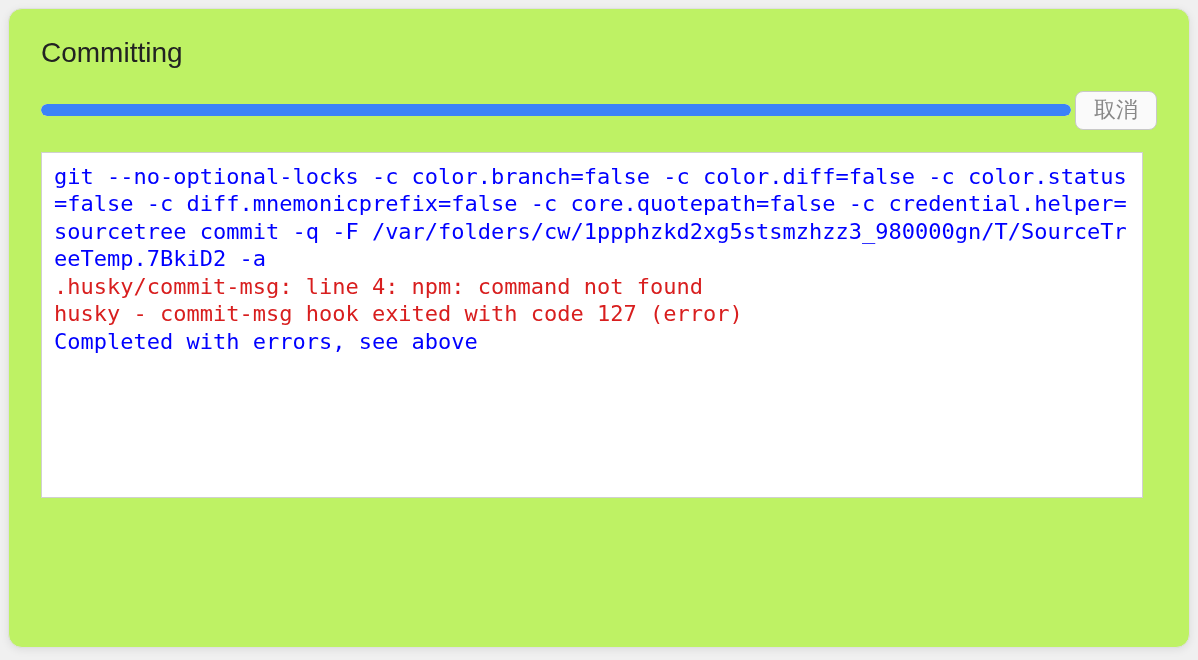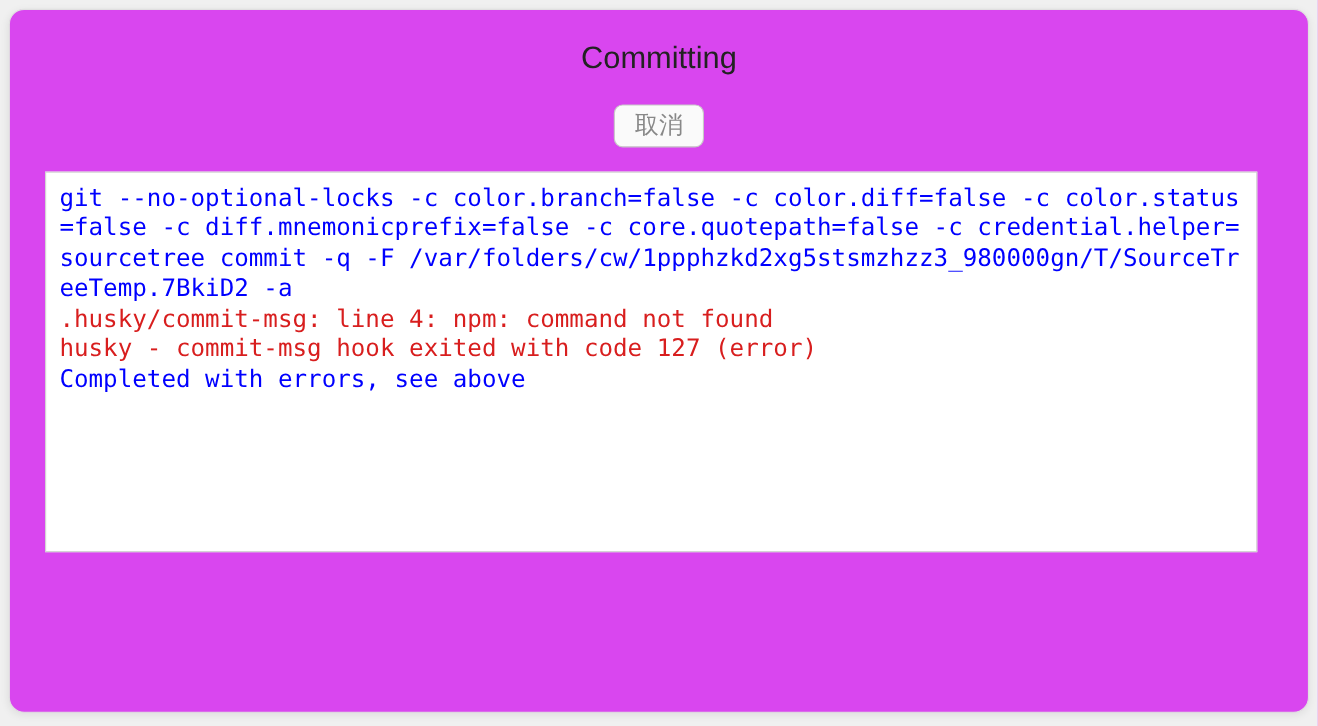--- a/index.html
+++ b/index.html
@@ -8,42 +8,40 @@
     padding: 0;
   }
   body {
     font-family: -apple-system, BlinkMacSystemFont, "Helvetica Neue", Arial, sans-serif;
     background: #f0f0f0;
     padding: 8px;
     width: 1198px;
     height: 660px;
   }
   .dialog {
-    background: #d946ef;
+    background: #bef264;
     border-radius: 14px;
     border: 1px solid #e0e0e0;
     box-shadow: 0 2px 8px rgba(0,0,0,0.08);
     padding: 28px 32px 24px 32px;
     height: 640px;
     display: flex;
     flex-direction: column;
-    align-items: center;
   }
   .title {
     font-size: 28px;
     font-weight: 400;
     color: #222;
     margin-bottom: 22px;
   }
   .progress-row {
     display: flex;
     align-items: center;
     gap: 4px;
     margin-bottom: 22px;
-    flex-direction: column;
   }
   .progress-bar {
     flex: 1;
     height: 12px;
     background: #e0e0e0;
     border-radius: 6px;
     overflow: hidden;
   }
   .progress-fill {
     height: 100%;

